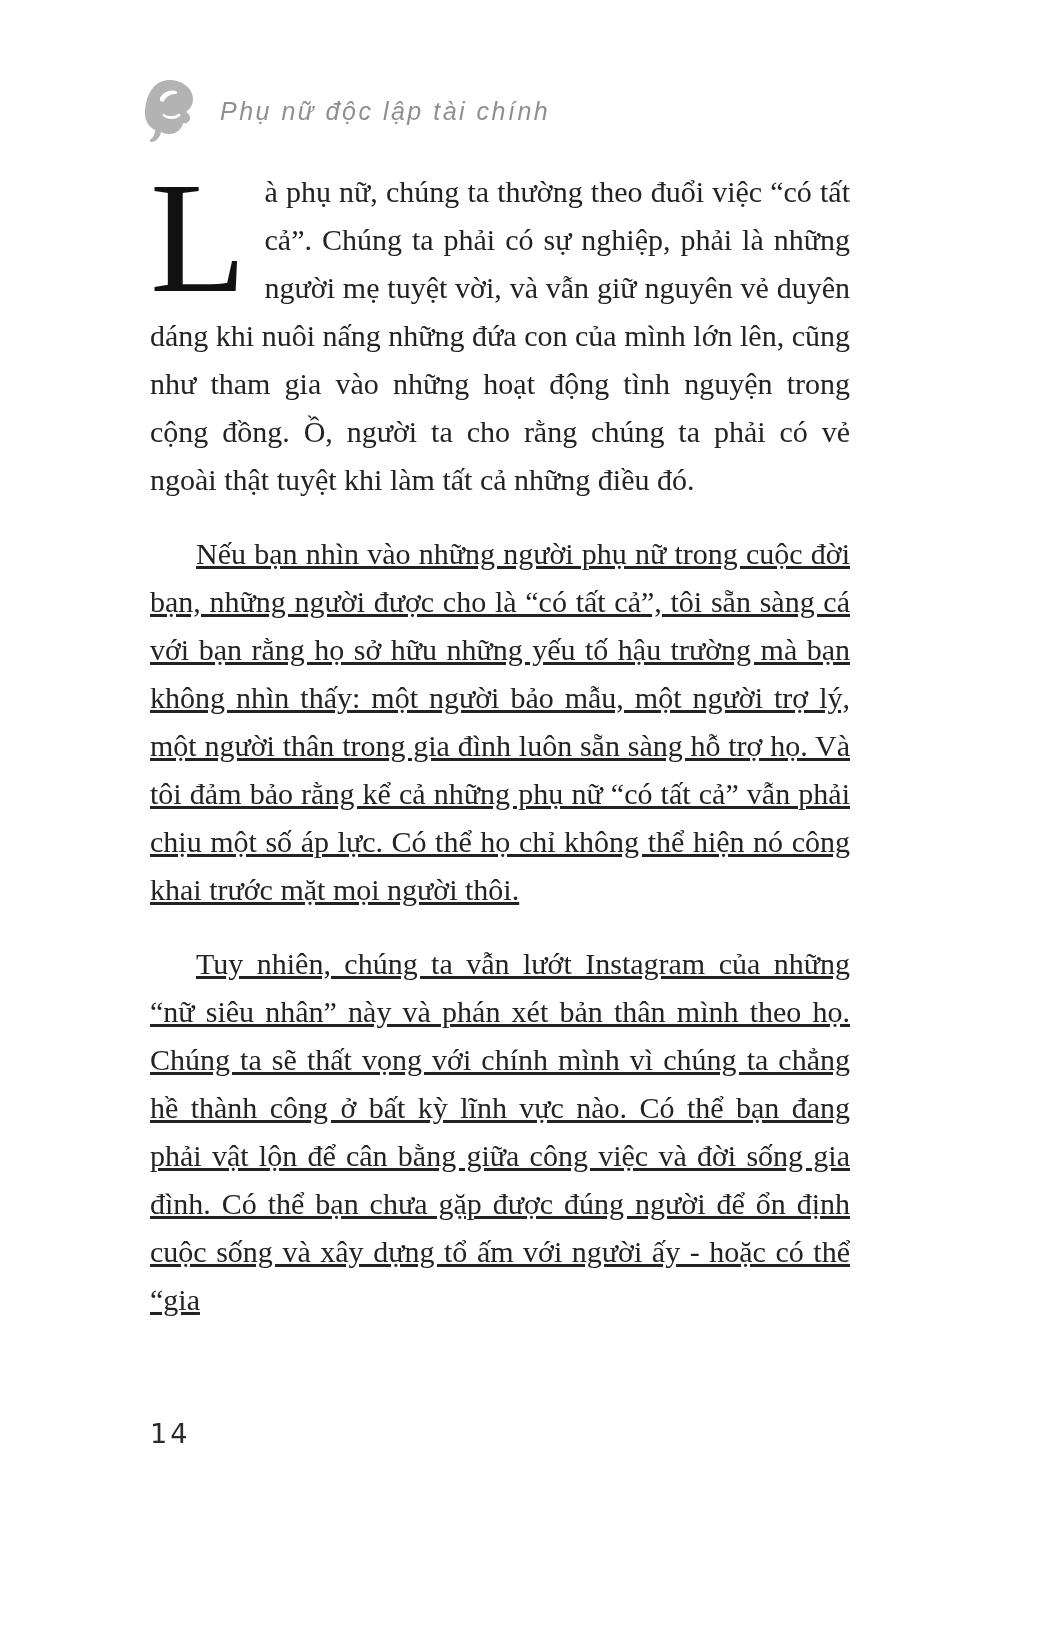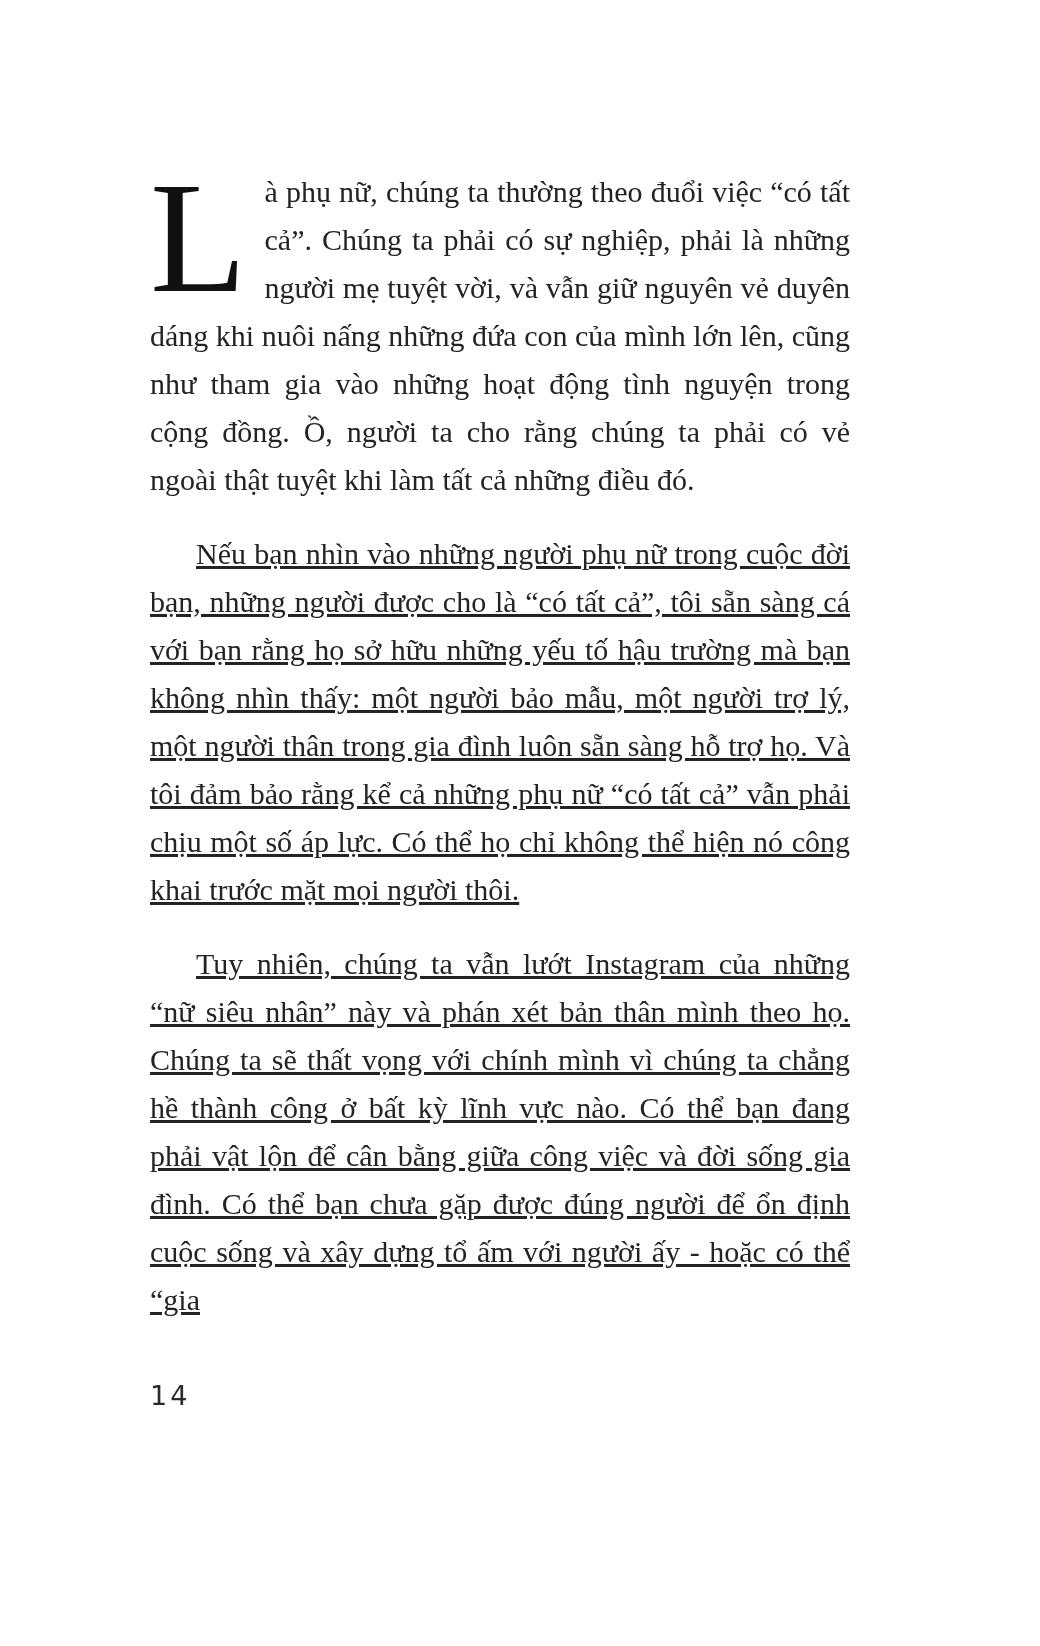--- a/index.html
+++ b/index.html
@@ -61,32 +61,40 @@
     font-family: "Liberation Serif", serif;
     font-size: 158px;
     line-height: 128px;
     padding: 6px 18px 0 0;
     color: #111111;
     font-weight: 400;
   }
   .footer {
     position: absolute;
     left: 150px;
-    top: 1380px;
+    top: 1418px;
     font-family: "DejaVu Sans", sans-serif;
     font-size: 27px;
     color: #2a2a2a;
     letter-spacing: 3px;
   }
 </style>
 </head>
 <body>
 
 <div class="page">
 
+  <div class="header">
+    <svg class="logo" viewBox="0 0 58 66" xmlns="http://www.w3.org/2000/svg">
+      <path fill="#b3b3b3" d="M29 2c13 0 24 8 24 19 0 6-3 10-7 13 2 1 4 3 4 6 0 4-4 6-7 5-1 6-6 11-14 11-3 0-6-1-8-2-1 5-4 9-9 10-2 0-3-2-1-3 3-2 4-6 4-9-6-3-10-9-10-16C5 16 15 2 29 2z"></path>
+      <path fill="#ffffff" d="M20 20c3-6 10-9 16-7 2 1 1 3-1 3-5 0-9 3-11 7-1 2-5 0-4-3z"></path>
+      <path fill="#ffffff" d="M24 36c4 3 10 3 14 0 2-1 3 1 2 2-4 4-12 4-17 0-1-1 0-3 1-2z"></path>
+    </svg>
+    <div class="header-title">Phụ nữ độc lập tài chính</div>
+  </div>
 
   <div class="content">
     <p class="para">
       <span class="dropcap">L</span><span>à phụ nữ, chúng ta thường theo đuổi việc “có tất cả”. Chúng ta phải có sự nghiệp, phải là những người mẹ tuyệt vời, và vẫn giữ nguyên vẻ duyên dáng khi nuôi nấng những đứa con của mình lớn lên, cũng như tham gia vào những hoạt động tình nguyện trong cộng đồng. Ồ, người ta cho rằng chúng ta phải có vẻ ngoài thật tuyệt khi làm tất cả những điều đó.</span>
     </p>
     <p class="para indented">Nếu bạn nhìn vào những người phụ nữ trong cuộc đời bạn, những người được cho là “có tất cả”, tôi sẵn sàng cá với bạn rằng họ sở hữu những yếu tố hậu trường mà bạn không nhìn thấy: một người bảo mẫu, một người trợ lý, một người thân trong gia đình luôn sẵn sàng hỗ trợ họ. Và tôi đảm bảo rằng kể cả những phụ nữ “có tất cả” vẫn phải chịu một số áp lực. Có thể họ chỉ không thể hiện nó công khai trước mặt mọi người thôi.</p>
     <p class="para indented">Tuy nhiên, chúng ta vẫn lướt Instagram của những “nữ siêu nhân” này và phán xét bản thân mình theo họ. Chúng ta sẽ thất vọng với chính mình vì chúng ta chẳng hề thành công ở bất kỳ lĩnh vực nào. Có thể bạn đang phải vật lộn để cân bằng giữa công việc và đời sống gia đình. Có thể bạn chưa gặp được đúng người để ổn định cuộc sống và xây dựng tổ ấm với người ấy - hoặc có thể “gia</p>
   </div>
 
   <div class="footer">

